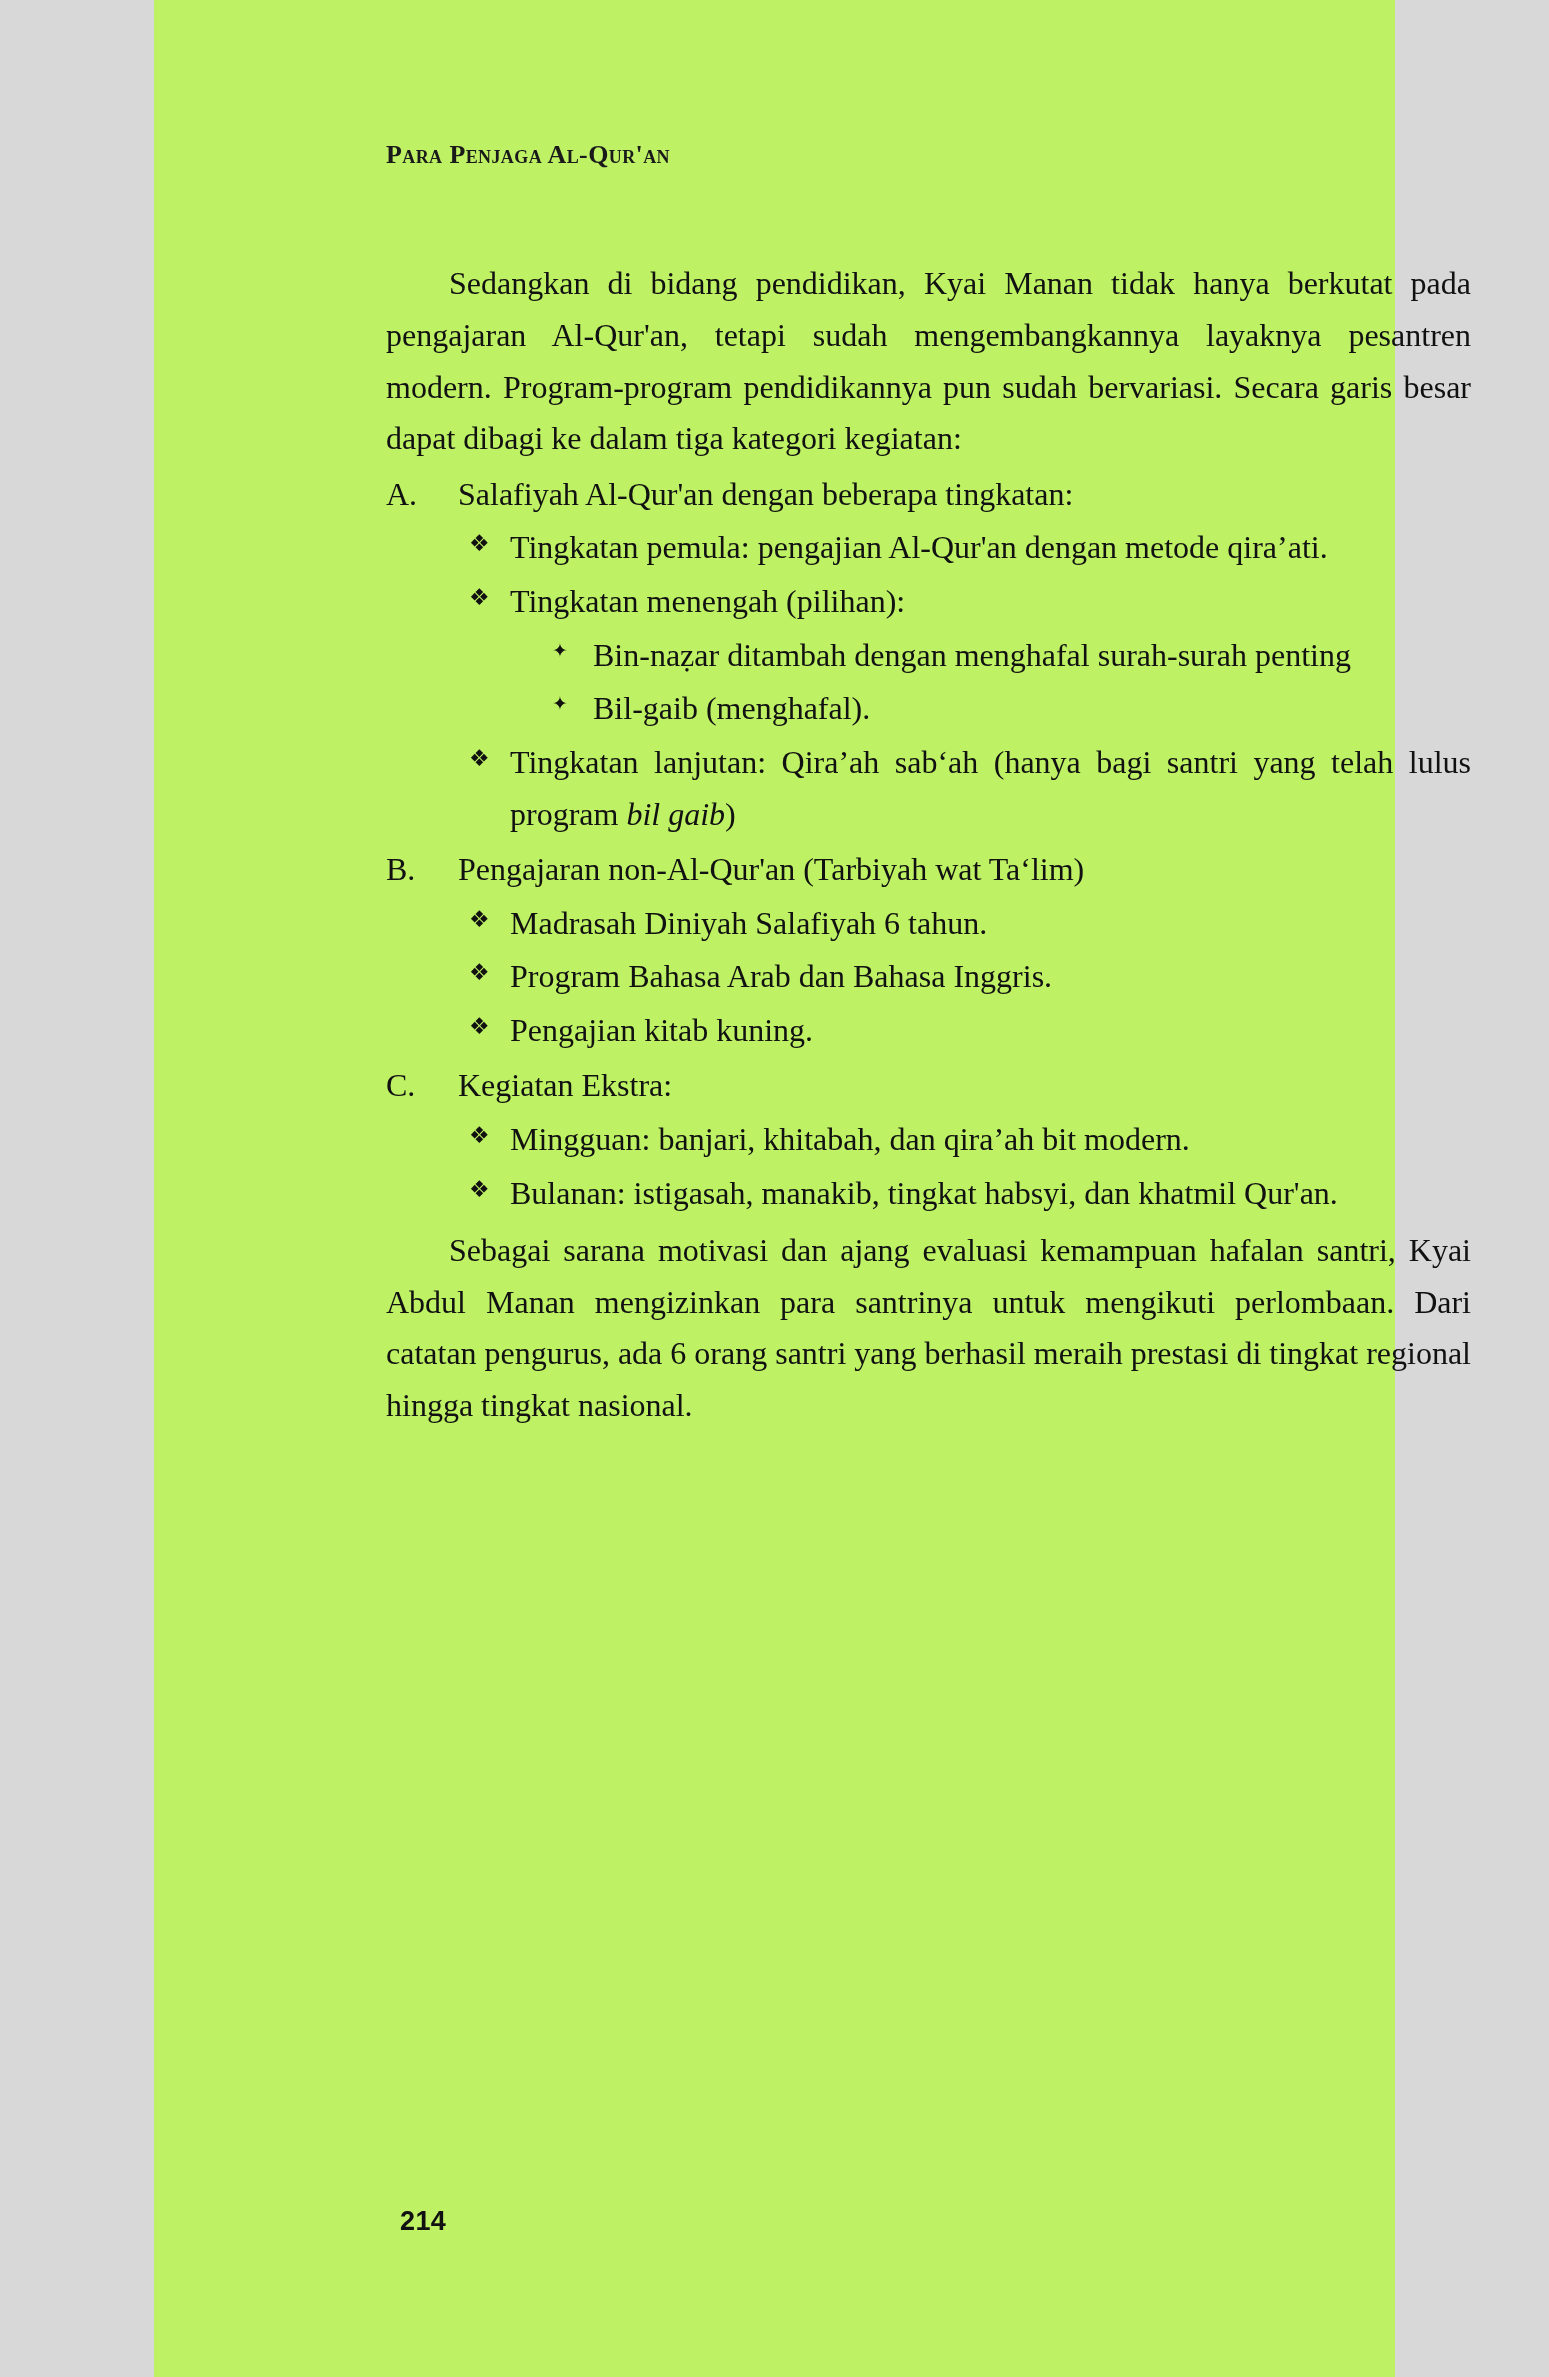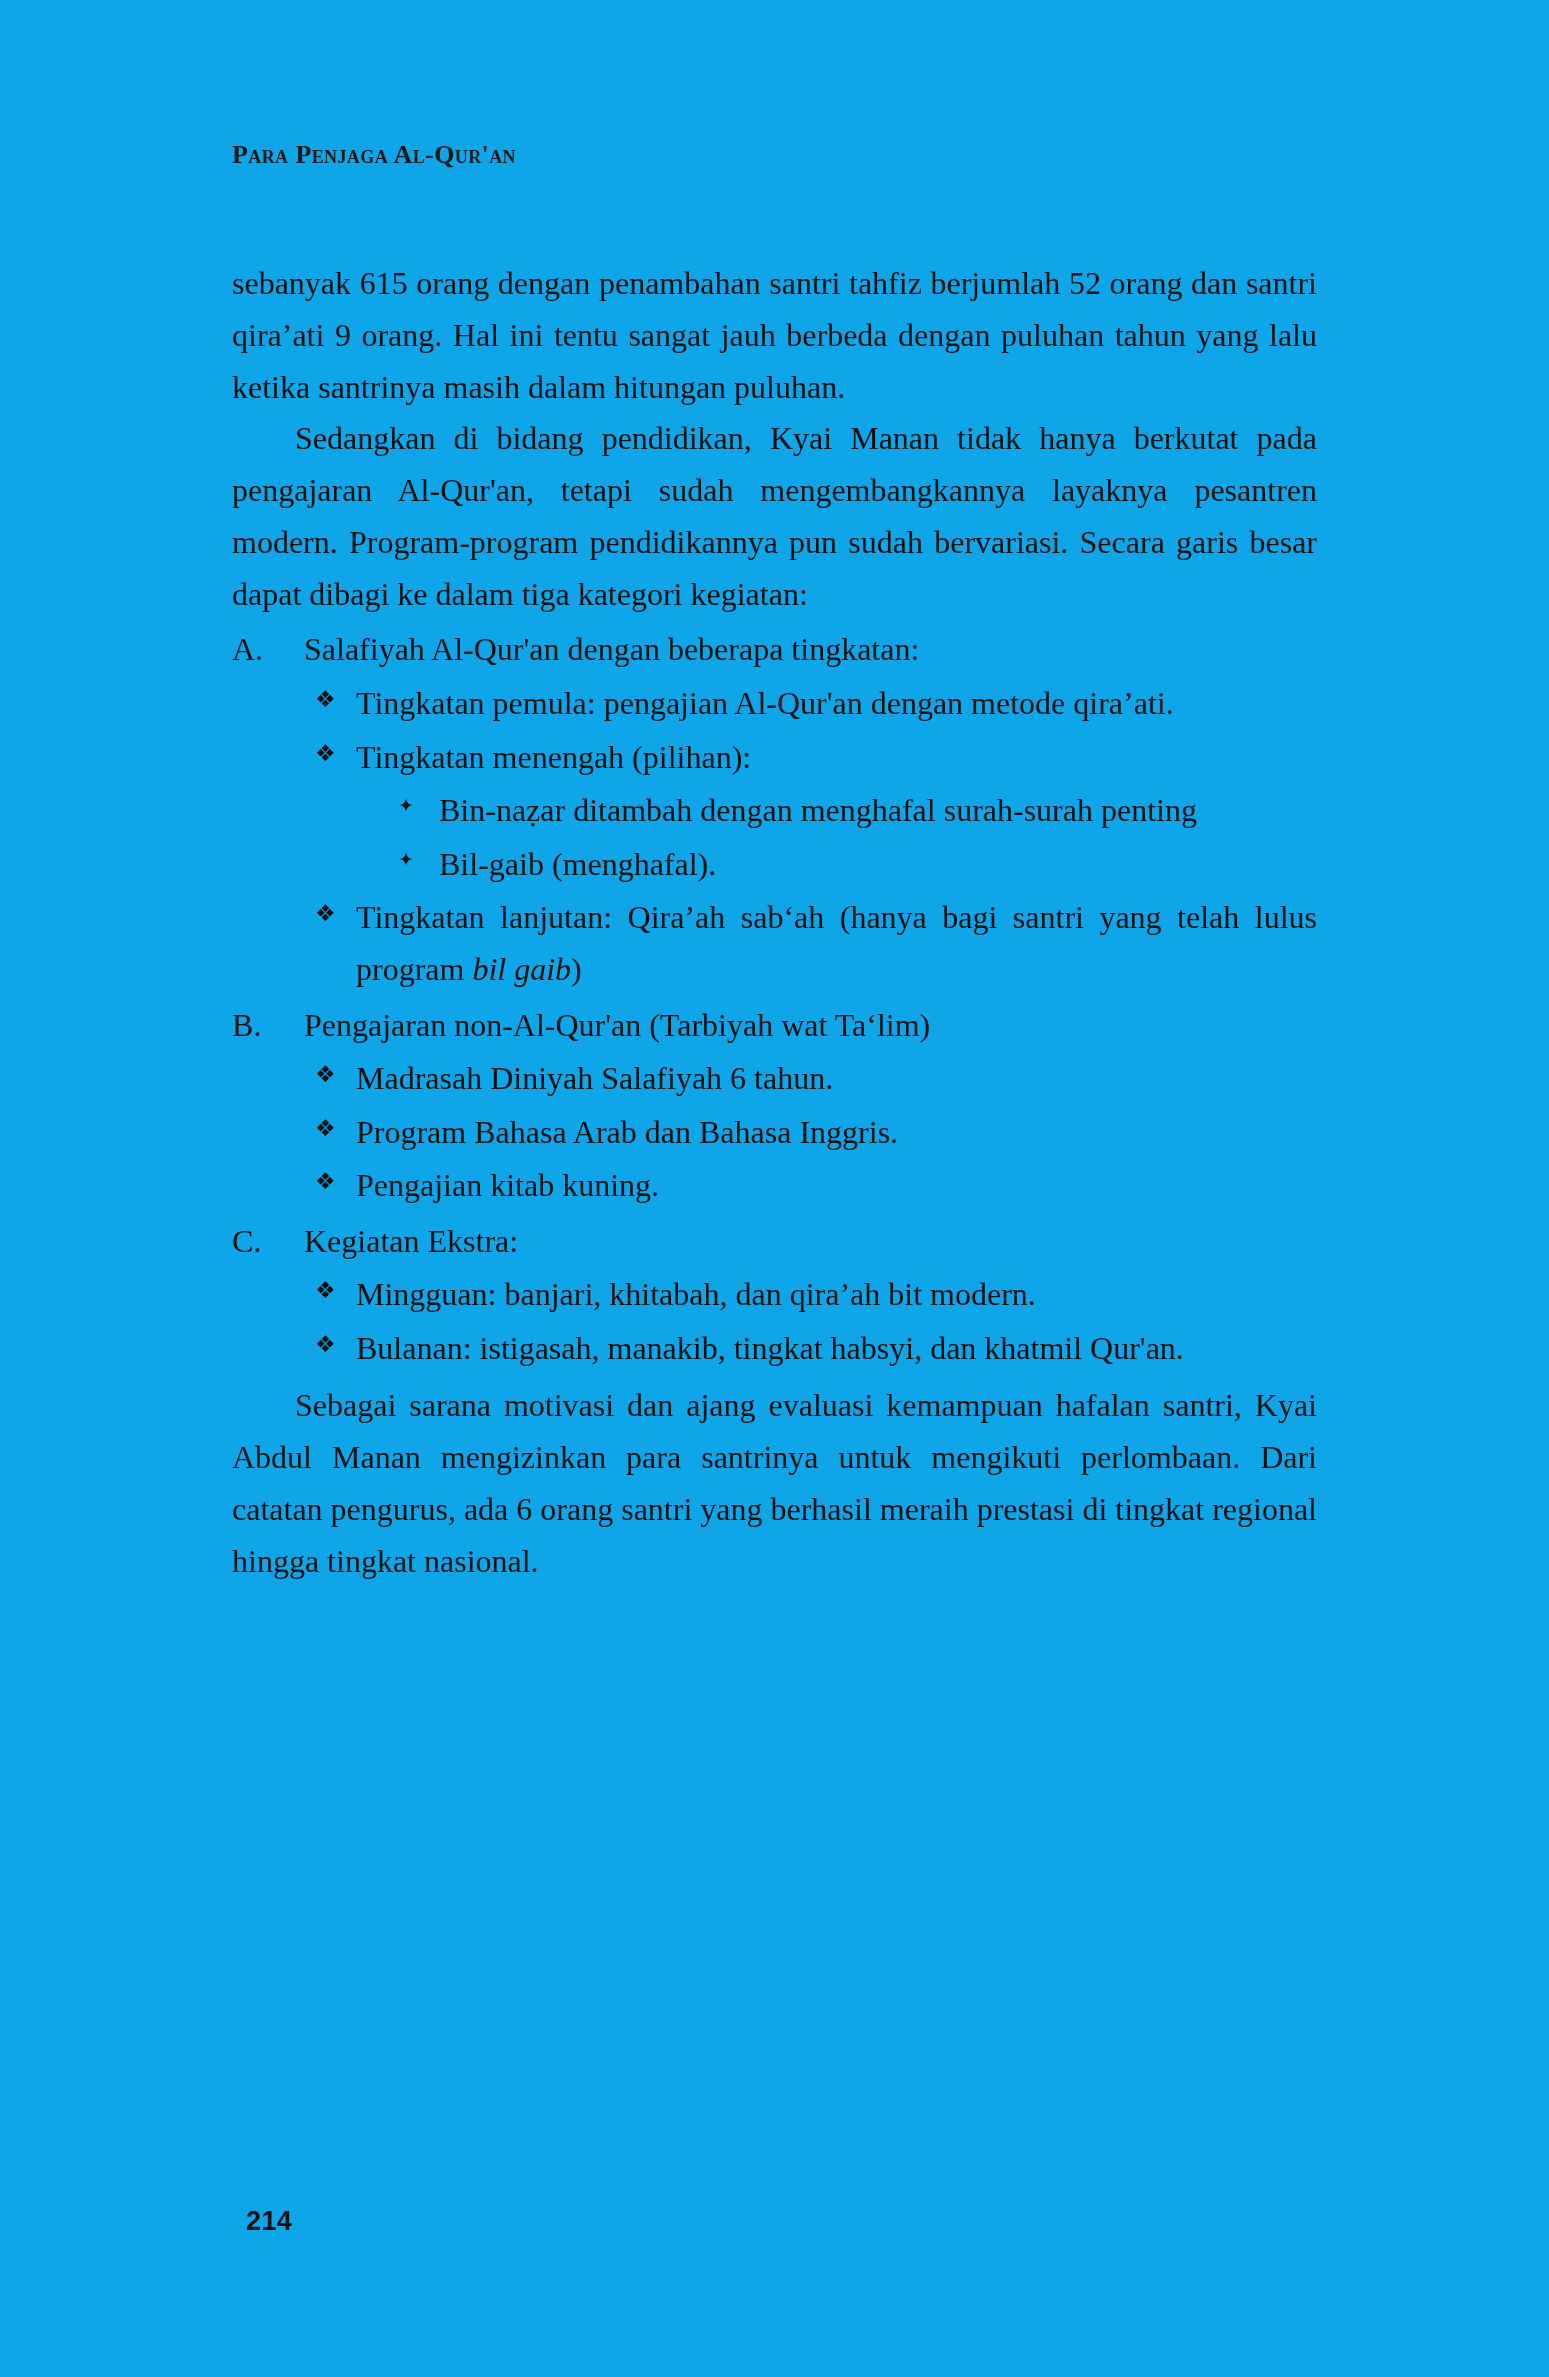--- a/index.html
+++ b/index.html
@@ -4,23 +4,23 @@
 <style>
   html, body {
     margin: 0;
     padding: 0;
     background: #d8d8d8;
   }
   body {
     font-family: "Liberation Serif", serif;
   }
   .page {
-    width: 1549px;
+    width: 1241px;
     height: 2377px;
-    background: #0ea5e9;
+    background: #bef264;
     margin: 0 auto;
     position: relative;
     box-sizing: border-box;
     padding: 12px;
   }
   .content {
     position: absolute;
     left: 232px;
     top: 0;
     width: 1085px;
@@ -123,21 +123,20 @@
 <body>
 
 <div class="page">
 
   <div class="content">
 
     <div class="running-head">Para Penjaga Al-Qur'an</div>
 
     <div class="body-block">
 
-      <p class="para">sebanyak 615 orang dengan penambahan santri tahfiz berjumlah 52 orang dan santri qira’ati 9 orang. Hal ini tentu sangat jauh berbeda dengan puluhan tahun yang lalu ketika santrinya masih dalam hitungan puluhan.</p>
 
       <p class="para indent">Sedangkan di bidang pendidikan, Kyai Manan tidak hanya berkutat pada pengajaran Al-Qur'an, tetapi sudah mengembangkannya layaknya pesantren modern. Program-program pendidikannya pun sudah bervariasi. Secara garis besar dapat dibagi ke dalam tiga kategori kegiatan:</p>
 
       <div class="list-level-a">
         <div class="item-a">
           <span class="marker">A.</span>
           <span class="txt">Salafiyah Al-Qur'an dengan beberapa tingkatan:</span>
         </div>
 
         <ul class="bullets">

